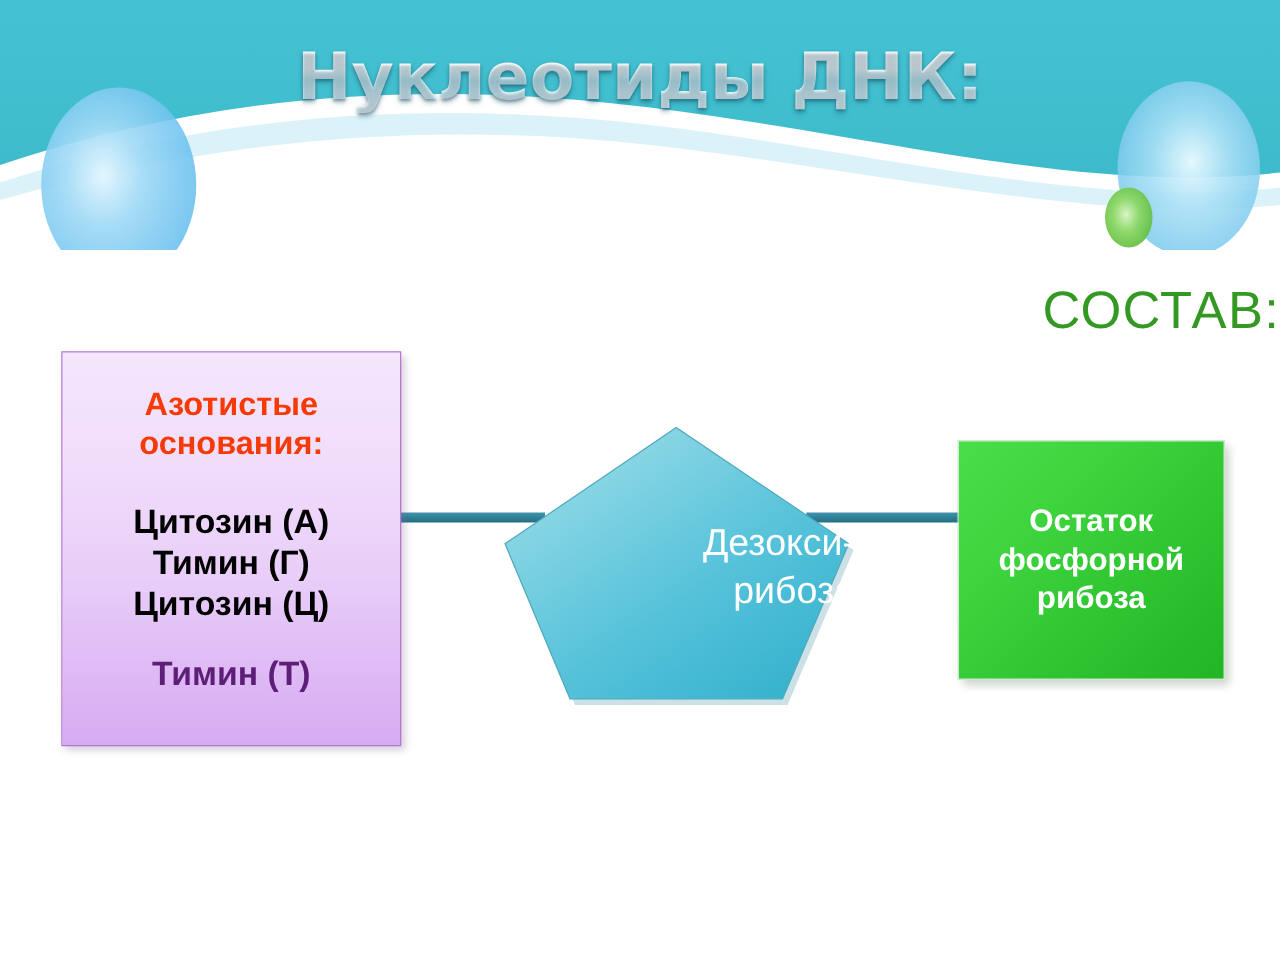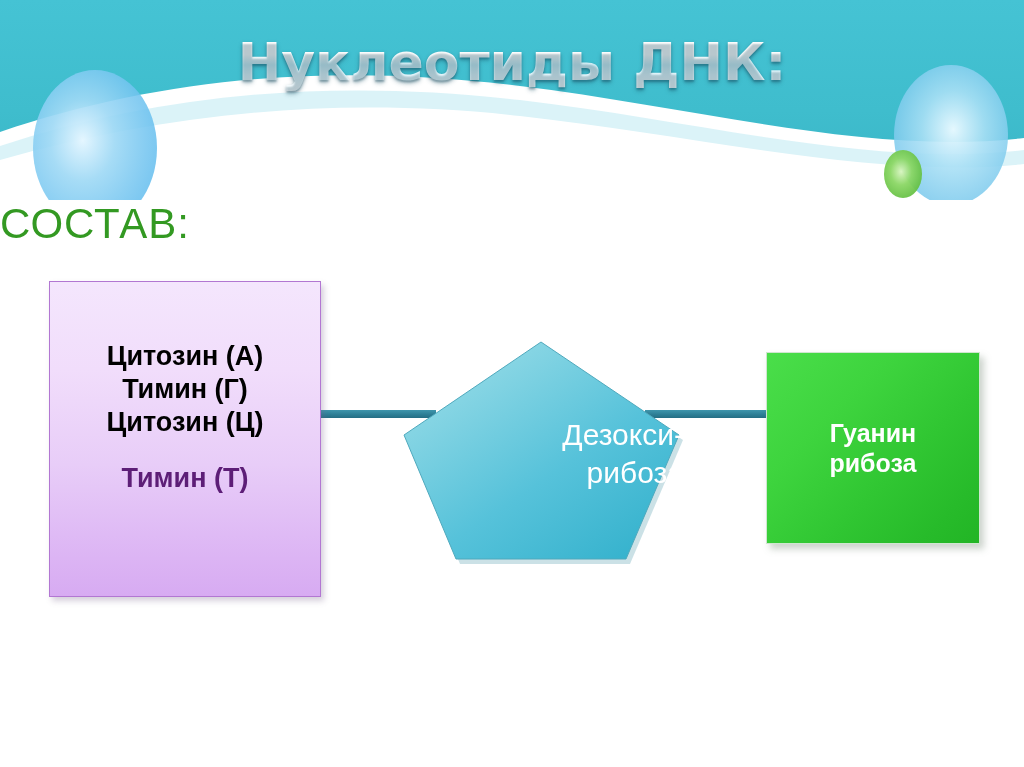--- a/index.html
+++ b/index.html
@@ -56,23 +56,23 @@
     background-clip: text;
     -webkit-text-fill-color: transparent;
     text-shadow: 0 2px 2px rgba(20,70,90,0.30);
     filter: drop-shadow(0 2px 2px rgba(25,80,100,0.45));
   }
 
   
   .section-label {
     position: absolute;
     left: 0;
-    top: 200px;
-    width: 1024px;
-    text-align: left;
+    top: 224px;
+    width: 1024px;
+    text-align: right;
     font-family: "Liberation Sans", sans-serif;
     font-size: 42px;
     font-weight: normal;
     color: #339922;
     letter-spacing: 1px;
   }
 
   
   .connector {
     position: absolute;
@@ -230,20 +230,21 @@
 
     <div class="header-title">Нуклеотиды ДНК:</div>
   </div>
 
   <div class="section-label">СОСТАВ:</div>
 
   <div class="connector connector-left"></div>
   <div class="connector connector-right"></div>
 
   <div class="bases-box">
+    <div class="bases-title">Азотистые основания:</div>
     <div class="bases-list">
       <div>Цитозин (А)</div>
       <div>Тимин (Г)</div>
       <div>Цитозин (Ц)</div>
     </div>
     <div class="bases-last">Тимин (Т)</div>
   </div>
 
   <div class="pentagon-wrap">
     <svg class="pentagon-svg" viewBox="0 0 285 227">
@@ -259,18 +260,19 @@
       <polygon points="142,5 280,98 227,222 57,222 5,98" fill="url(#pentaGrad)" stroke="#4fa9bd" stroke-width="1"></polygon>
     </svg>
     <div class="pentagon-label">
       <div>Дезокси-</div>
       <div>рибоза</div>
     </div>
   </div>
 
   <div class="phosphate-box">
     <div class="phosphate-label">
-      <div>Гуанин</div>
+      <div>Остаток</div>
+      <div>фосфорной</div>
       <div>рибоза</div>
     </div>
   </div>
 
 </div>
 
 </body></html>

